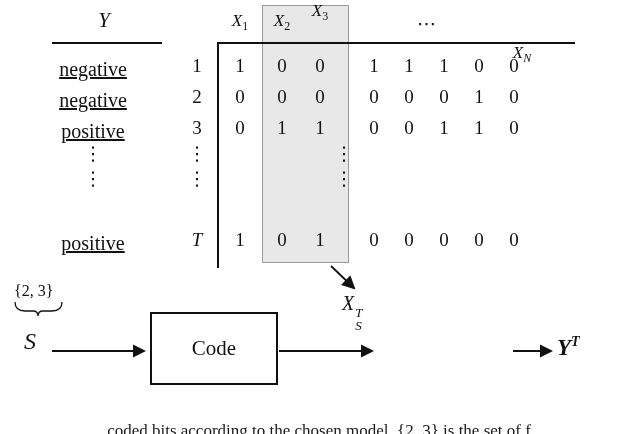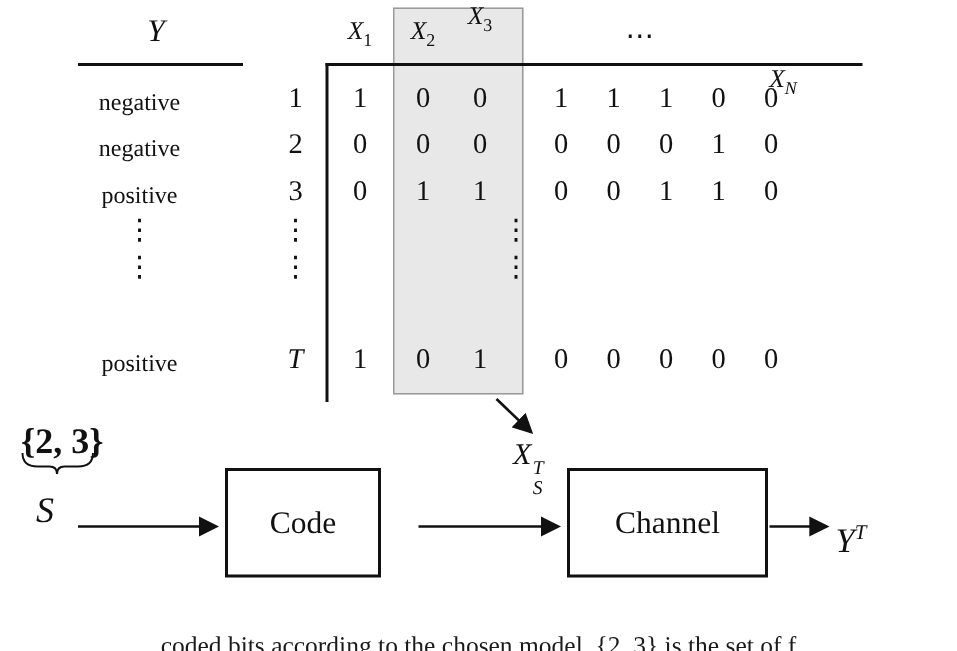--- a/index.html
+++ b/index.html
@@ -2,35 +2,35 @@
 <html><head>
 <meta charset="utf-8">
 <style>
   * { margin:0; padding:0; box-sizing:border-box; }
   html,body { background:#ffffff; }
   .figure {
     position:relative; width:638px; height:434px; background:#fff; overflow:hidden;
     font-family:"Liberation Serif","DejaVu Serif",serif; color:#111;
   }
   .cell { position:absolute; transform:translateX(-50%); font-size:19px; line-height:24px; white-space:nowrap; text-align:center; }
-  .row-label { font-size:16px; }
+  .row-label { font-size:20px;text-decoration:underline; }
   .it { font-style:italic; }
   .rule { position:absolute; background:#111; }
   .highlight { position:absolute; left:262px; top:5px; width:87px; height:258px; background:#e8e8e8; border:1px solid #9a9a9a; z-index:0; }
   .layer { position:absolute; inset:0; z-index:2; }
   .yhead { position:absolute; font-size:21px; font-style:italic; transform:translateX(-50%); }
   .colh { position:absolute; transform:translateX(-50%); font-size:17px; font-style:italic; white-space:nowrap;text-align:right; }
   .colh sub { font-size:12px; font-style:normal; }
   .colh.it-sub sub { font-style:italic; }
   .cdots { position:absolute; transform:translateX(-50%); font-size:19px; letter-spacing:3px; }
   .vdots { position:absolute; top:146px; transform:translateX(-50%); display:flex; flex-direction:column; align-items:center; gap:9px; font-size:19px; }
   .vdots span { line-height:0.85; }
   .box { position:absolute; border:2px solid #111; background:#fff; display:flex; align-items:center; justify-content:center; font-size:21px; z-index:2; }
   .mathlab { position:absolute; font-style:italic; white-space:nowrap; z-index:2; }
-  .setlab { position:absolute; font-size:24px; white-space:nowrap; z-index:2;font-weight:bold; }
+  .setlab { position:absolute; font-size:16px; white-space:nowrap; z-index:2; }
   .supsub { display:inline-flex; flex-direction:column; font-size:13px; line-height:1.0; vertical-align:-7px; font-style:italic; margin-left:1px; }
   .caption { position:absolute; top:420px; left:0; width:100%; text-align:center; font-size:17px; line-height:22px; color:#1a1a1a; white-space:nowrap; }
   svg.overlay { position:absolute; inset:0; pointer-events:none; z-index:3; }
 </style>
 </head>
 <body>
 
 <div class="figure">
 
   <div class="highlight" style="background: rgb(232, 232, 232);"></div>
@@ -102,36 +102,33 @@
       </div>
     <div class="vdots" style="left:344px;">
         <span>⋮</span>
         <span>⋮</span>
       </div>
   </div>
 
   <div class="setlab" style="left:14px; top:282px;">{2, 3}</div>
   <div class="mathlab" style="left:24px; top:328px; font-size:24px;">S</div>
 
-  <div class="box" style="left:150px; top:312px; width:104px; height:73px;text-align:right;">
+  <div class="box" style="left:150px; top:312px; width:128px; height:73px;text-align:right;">
     <span>Code</span>
   </div>
 
   <div class="mathlab" style="left:342px; top:292px; font-size:20px;">
     <span>X</span><span class="supsub">
         <span>T</span>
         <span>S</span>
       </span>
   </div>
 
-  <div class="box" style="left:378px; top:312px; width:134px; height:73px;">
-    <span>Channel</span>
-  </div>
 
-  <div class="mathlab" style="left:557px; top:348px; font-size:23px;">
+  <div class="mathlab" style="left:557px; top:334px; font-size:23px;font-weight:bold;">
     <span>Y</span><sup style="font-size:14px;">T</sup>
   </div>
 
   <svg class="overlay" width="638" height="434" viewBox="0 0 638 434">
     <defs>
       <marker id="arr" viewBox="0 0 10 10" refX="8.5" refY="5" markerWidth="7.5" markerHeight="7.5" orient="auto-start-reverse">
         <path d="M0,0 L10,5 L0,10 z" fill="#111"></path>
       </marker>
     </defs>
 

